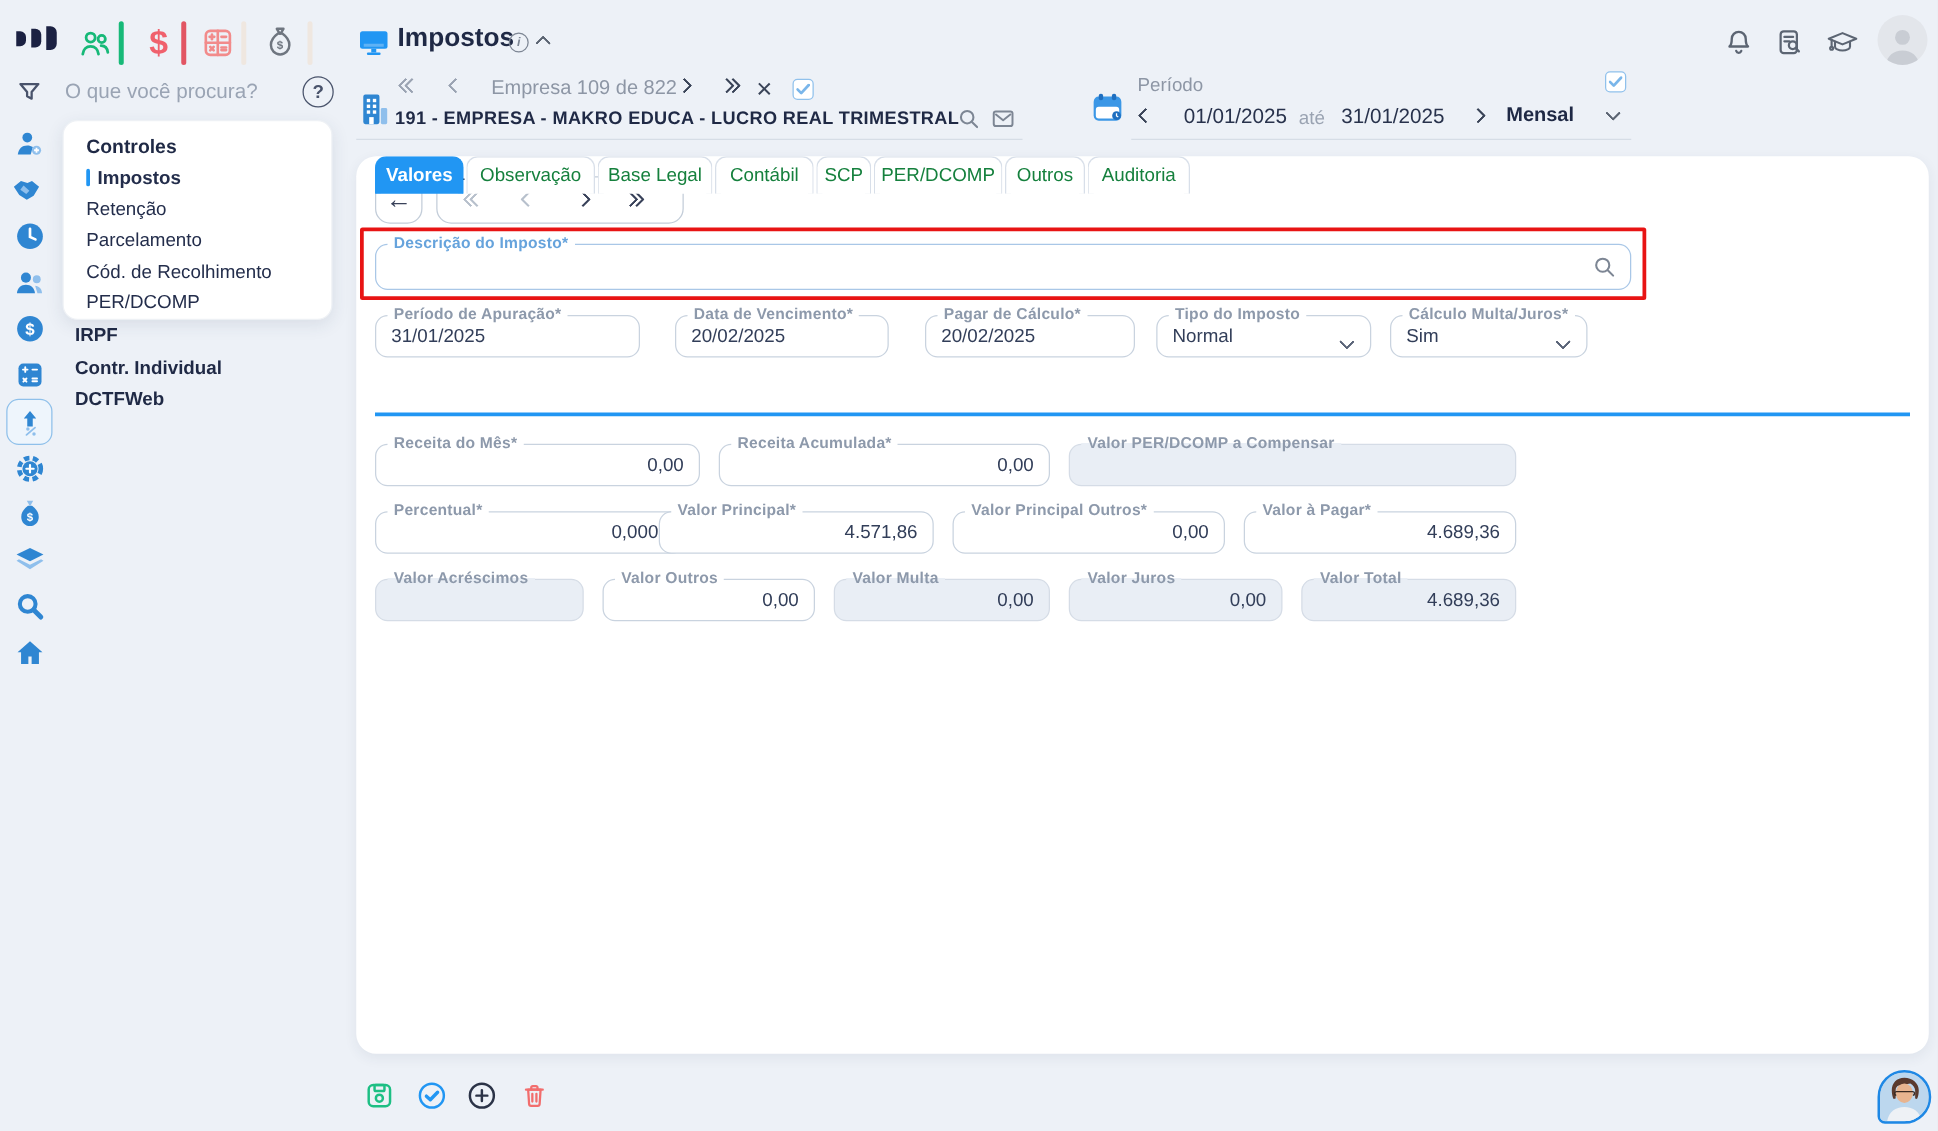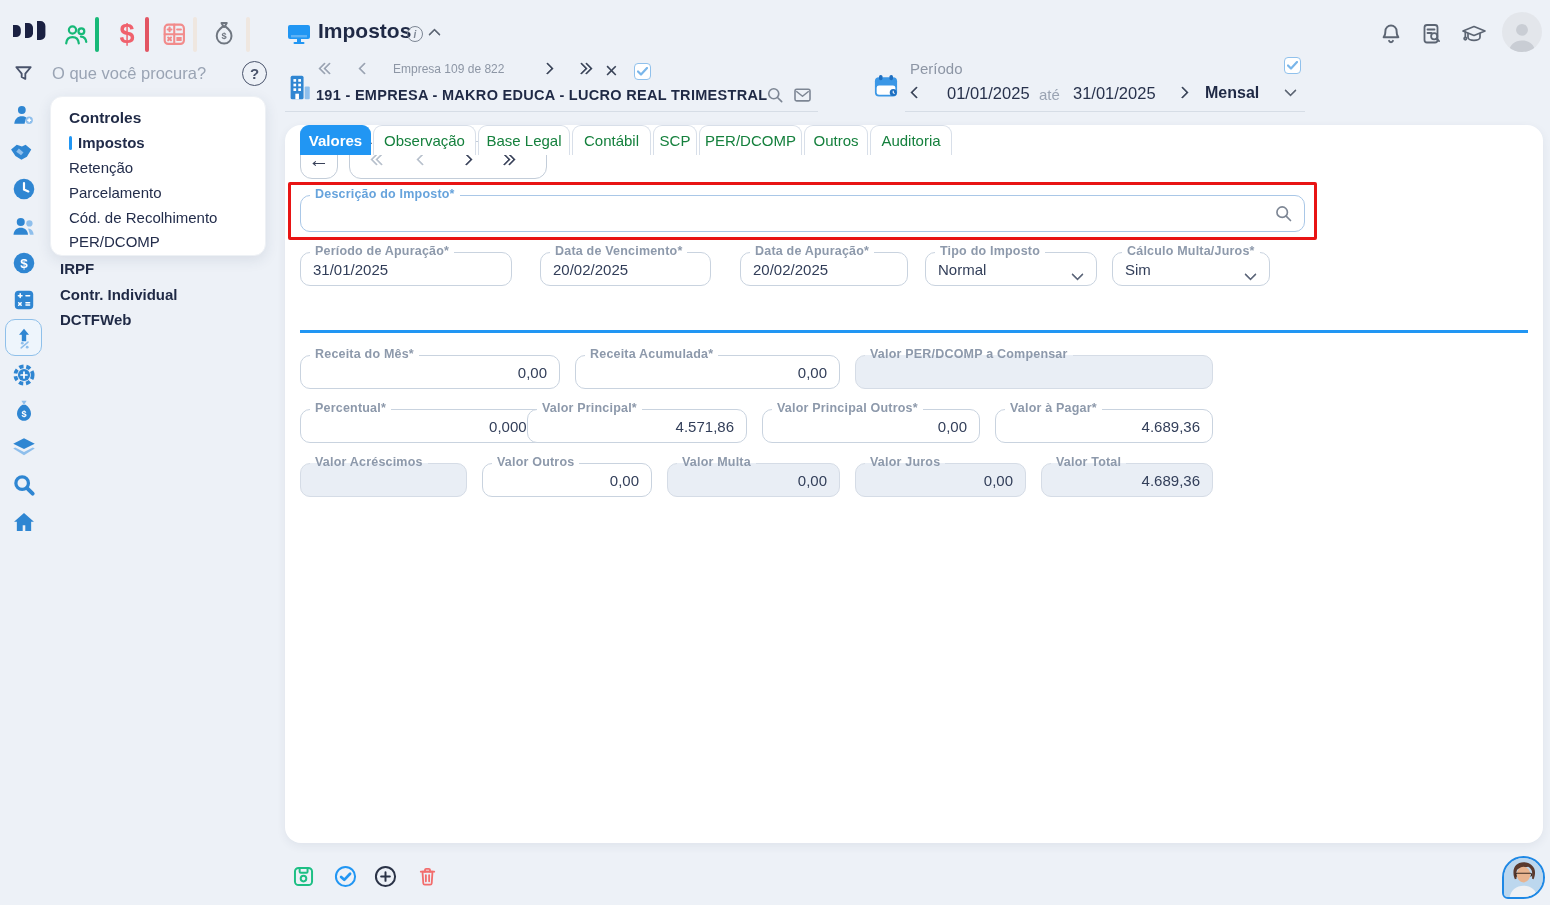--- a/index.html
+++ b/index.html
@@ -227,21 +227,21 @@
   </div>
   <div class="abs icon-btn" style="left:320px; top:64px; color:#9aa3b2;">
       <span class="dbl">
         <span class="chev l"></span>
         <span class="chev l"></span>
       </span>
     </div>
   <div class="abs icon-btn" style="left:360px; top:64px; color:#9aa3b2;">
       <span class="chev l"></span>
     </div>
-  <div class="abs" style="left:393px; top:62px; font-size:12px; color:#8d96a5;">Empresa 109 de 822</div>
+  <div class="abs" style="left:393px; top:62px; font-size:16px; color:#8d96a5;">Empresa 109 de 822</div>
   <div class="abs icon-btn" style="left:543px; top:64px; color:#3a4458;">
       <span class="chev r"></span>
     </div>
   <div class="abs icon-btn" style="left:577px; top:64px; color:#3a4458;">
       <span class="dbl">
         <span class="chev r"></span>
         <span class="chev r"></span>
       </span>
     </div>
   <div class="abs icon-btn" style="left:605px; top:58px; font-size:22px; color:#3a4458;">×</div>
@@ -364,21 +364,21 @@
 
     <div class="field" style="left:15px; top:127px; width:212px; height:34px;">
       <span class="flabel">Período de Apuração*</span>
       <span class="fvalue">31/01/2025</span>
     </div>
     <div class="field" style="left:255px; top:127px; width:171px; height:34px;">
       <span class="flabel">Data de Vencimento*</span>
       <span class="fvalue">20/02/2025</span>
     </div>
     <div class="field" style="left:455px; top:127px; width:168px; height:34px;">
-      <span class="flabel">Data de Apuração*</span>
+      <span class="flabel">Pagar de Cálculo*</span>
       <span class="fvalue">20/02/2025</span>
     </div>
     <div class="field" style="left:640px; top:127px; width:172px; height:34px;">
       <span class="flabel">Tipo do Imposto</span>
       <span class="fvalue">Normal</span>
       <span class="fchev"><span class="chev d"></span></span>
     </div>
     <div class="field" style="left:827px; top:127px; width:158px; height:34px;">
       <span class="flabel">Cálculo Multa/Juros*</span>
       <span class="fvalue">Sim</span>

